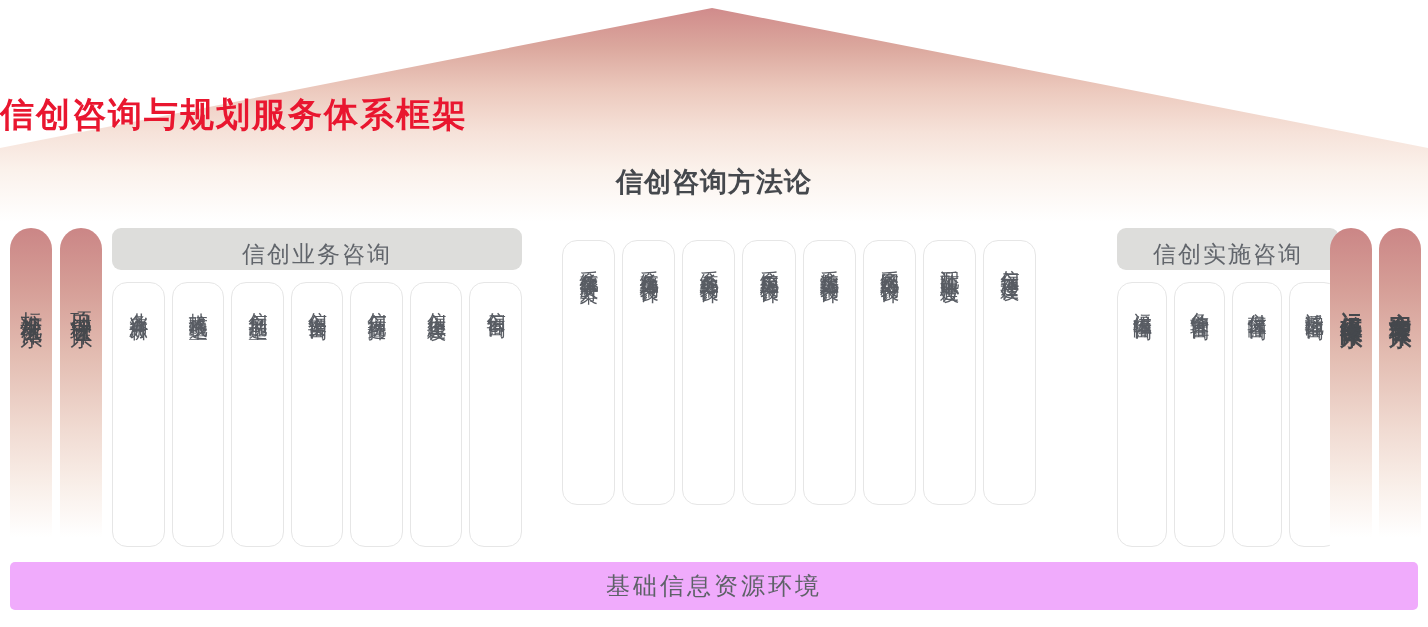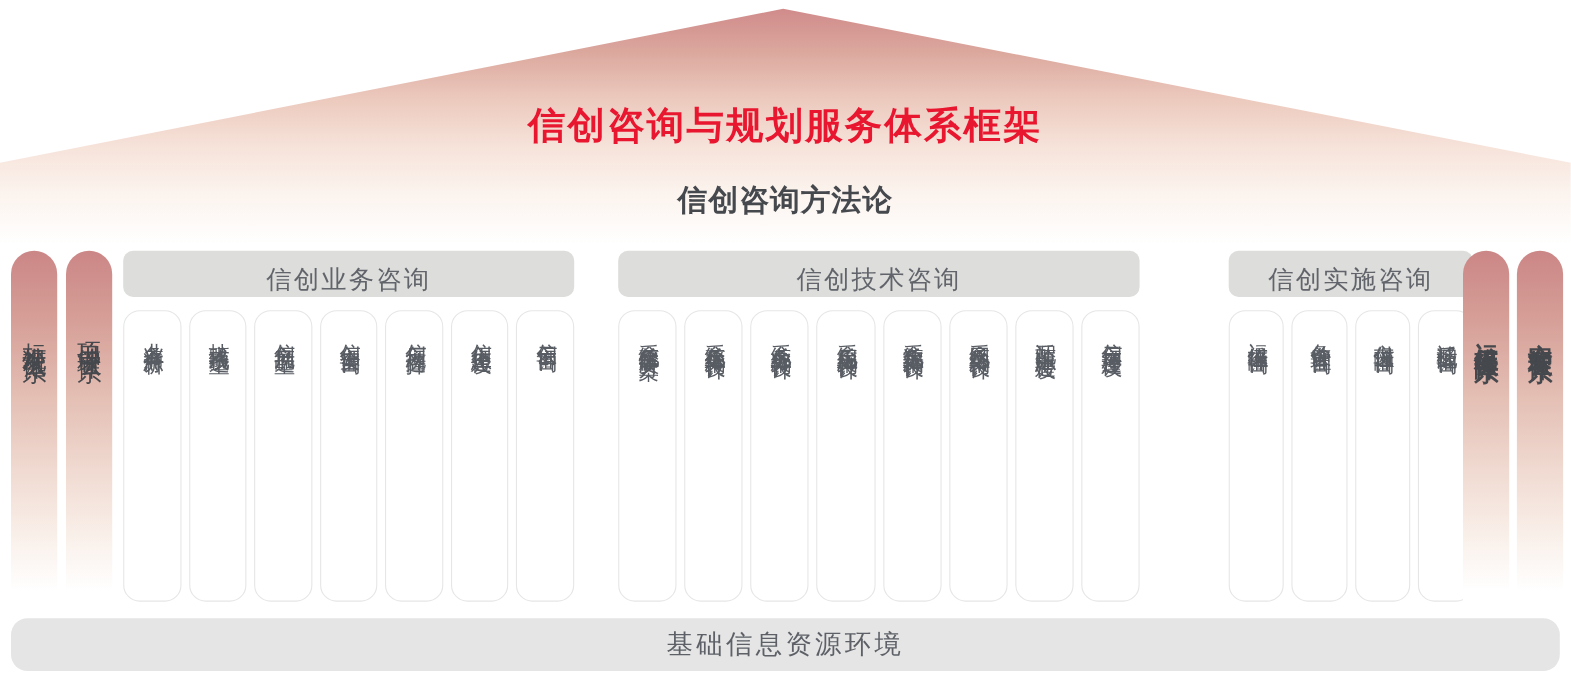--- a/index.html
+++ b/index.html
@@ -25,21 +25,21 @@
     z-index: 1;
   }
   .roof svg { display: block; }
 
   
   .title-main {
     position: absolute;
     left: 0;
     top: 96px;
     width: 1428px;
-    text-align: center;
+    text-align: left;
     font-size: 34px;
     font-weight: bold;
     letter-spacing: 2px;
     color: #e9162f;
     z-index: 5;
     line-height: 1.1;
   }
   .title-sub {
     position: absolute;
     left: 0;
@@ -132,22 +132,22 @@
   #group-tech     { left: 562px; width: 474px; }
   #group-impl     { left: 1082px; width: 222px; margin-left: 35px; }
 
   
   .base-bar {
     position: absolute;
     left: 10px;
     top: 562px;
     width: 1408px;
     height: 48px;
-    border-radius: 15px;
-    background: #e5e5e5;
+    border-radius: 5px;
+    background: #f0abfc;
     display: flex;
     align-items: center;
     justify-content: center;
     z-index: 2;
   }
   .base-label {
     font-size: 24px;
     color: #5d6167;
     letter-spacing: 3px;
   }
@@ -211,23 +211,20 @@
     <div class="item-card">
         <span class="item-label">信创生态建设</span>
       </div>
     <div class="item-card">
         <span class="item-label">信创云咨询</span>
       </div>
   </div>
 </div>
 
 <div class="group" id="group-tech">
-  <div class="group-header">
-    <span>信创技术咨询</span>
-  </div>
   <div class="group-items">
     <div class="item-card">
         <span class="item-label">系统整体解决方案</span>
       </div>
     <div class="item-card">
         <span class="item-label">系统整体架构设计</span>
       </div>
     <div class="item-card">
         <span class="item-label">系统业务架构设计</span>
       </div>

